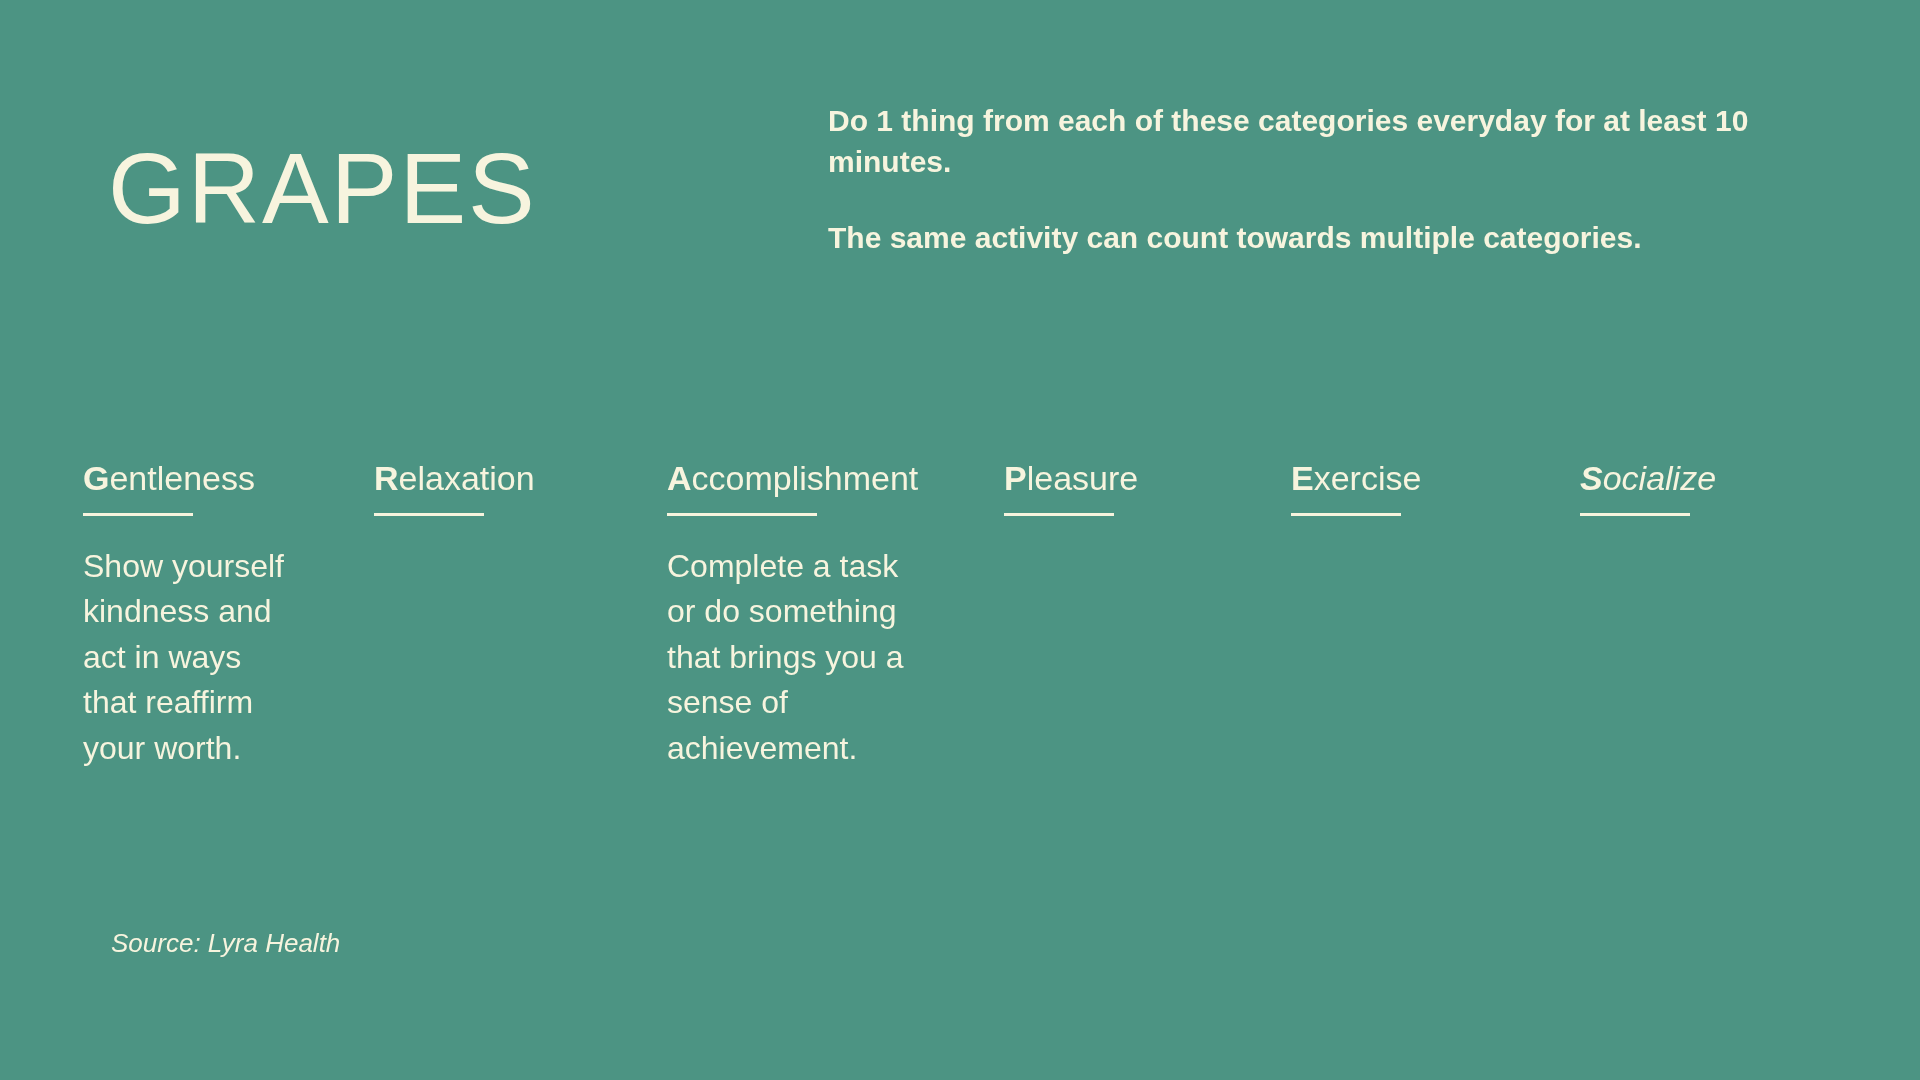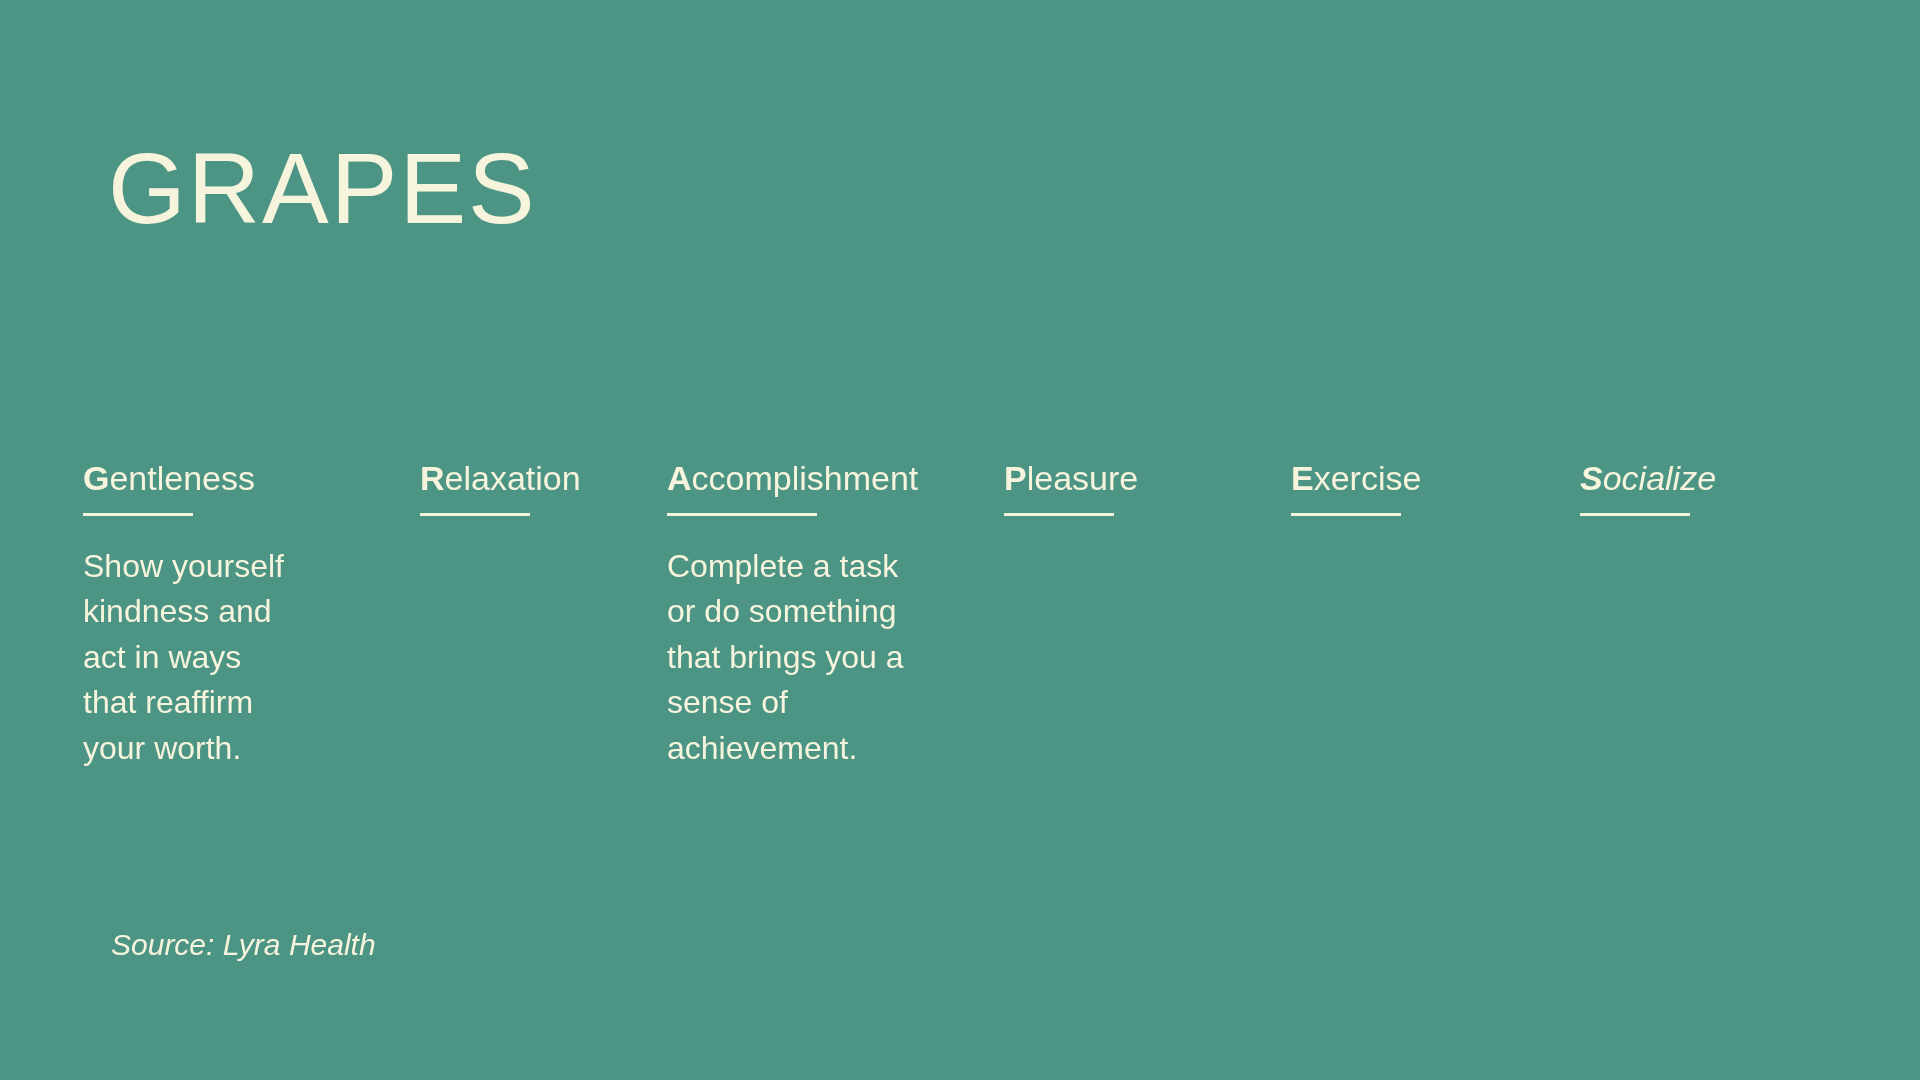--- a/index.html
+++ b/index.html
@@ -37,21 +37,21 @@
     width: 968px;
     font-size: 30px;
     font-weight: 700;
     line-height: 1.38;
     color: var(--cream);
   }
   .intro .p2 { margin-top: 34px; }
   .columns { position: absolute; left: 0; top: 1px; width: 1856px; height: 1080px; }
   .col { position: absolute; top: 457px; }
   .col-1 { left: 83px;   width: 205px; }
-  .col-2 { left: 374px;  width: 212px; margin-left: 46px; }
+  .col-2 { left: 374px;  width: 212px; }
   .col-3 { left: 667px;  width: 248px; }
   .col-4 { left: 1004px; width: 202px; }
   .col-5 { left: 1291px; width: 208px; }
   .col-6 { left: 1580px; width: 202px; font-style: italic; }
   .cat-heading {
     font-size: 34px;
     font-weight: 400;
     line-height: 41px;
     white-space: nowrap;
     color: var(--cream);
@@ -68,32 +68,36 @@
     margin-top: 28px;
     font-size: 32px;
     font-weight: 400;
     line-height: 1.42;
     color: var(--cream);
   }
   .source {
     position: absolute;
     left: 111px;
     top: 928px;
-    font-size: 30px;
+    font-size: 26px;
     font-style: italic;
     color: var(--cream);
   }
 </style>
 </head>
 <body>
 
 <div class="poster">
 
   <h1 class="title">GRAPES</h1>
 
+  <div class="intro">
+    <p class="p1">Do 1 thing from each of these categories everyday for at least 10 minutes.</p>
+    <p class="p2">The same activity can count towards multiple categories.</p>
+  </div>
 
   <div class="columns">
 
     <section class="col col-1">
       <h2 class="cat-heading"><span class="initial">G</span><span class="rest">entleness</span></h2>
       <div class="underline"></div>
       <p class="cat-desc">Show yourself kindness and act in ways that reaffirm your worth.</p>
     </section>
 
     <section class="col col-2">

